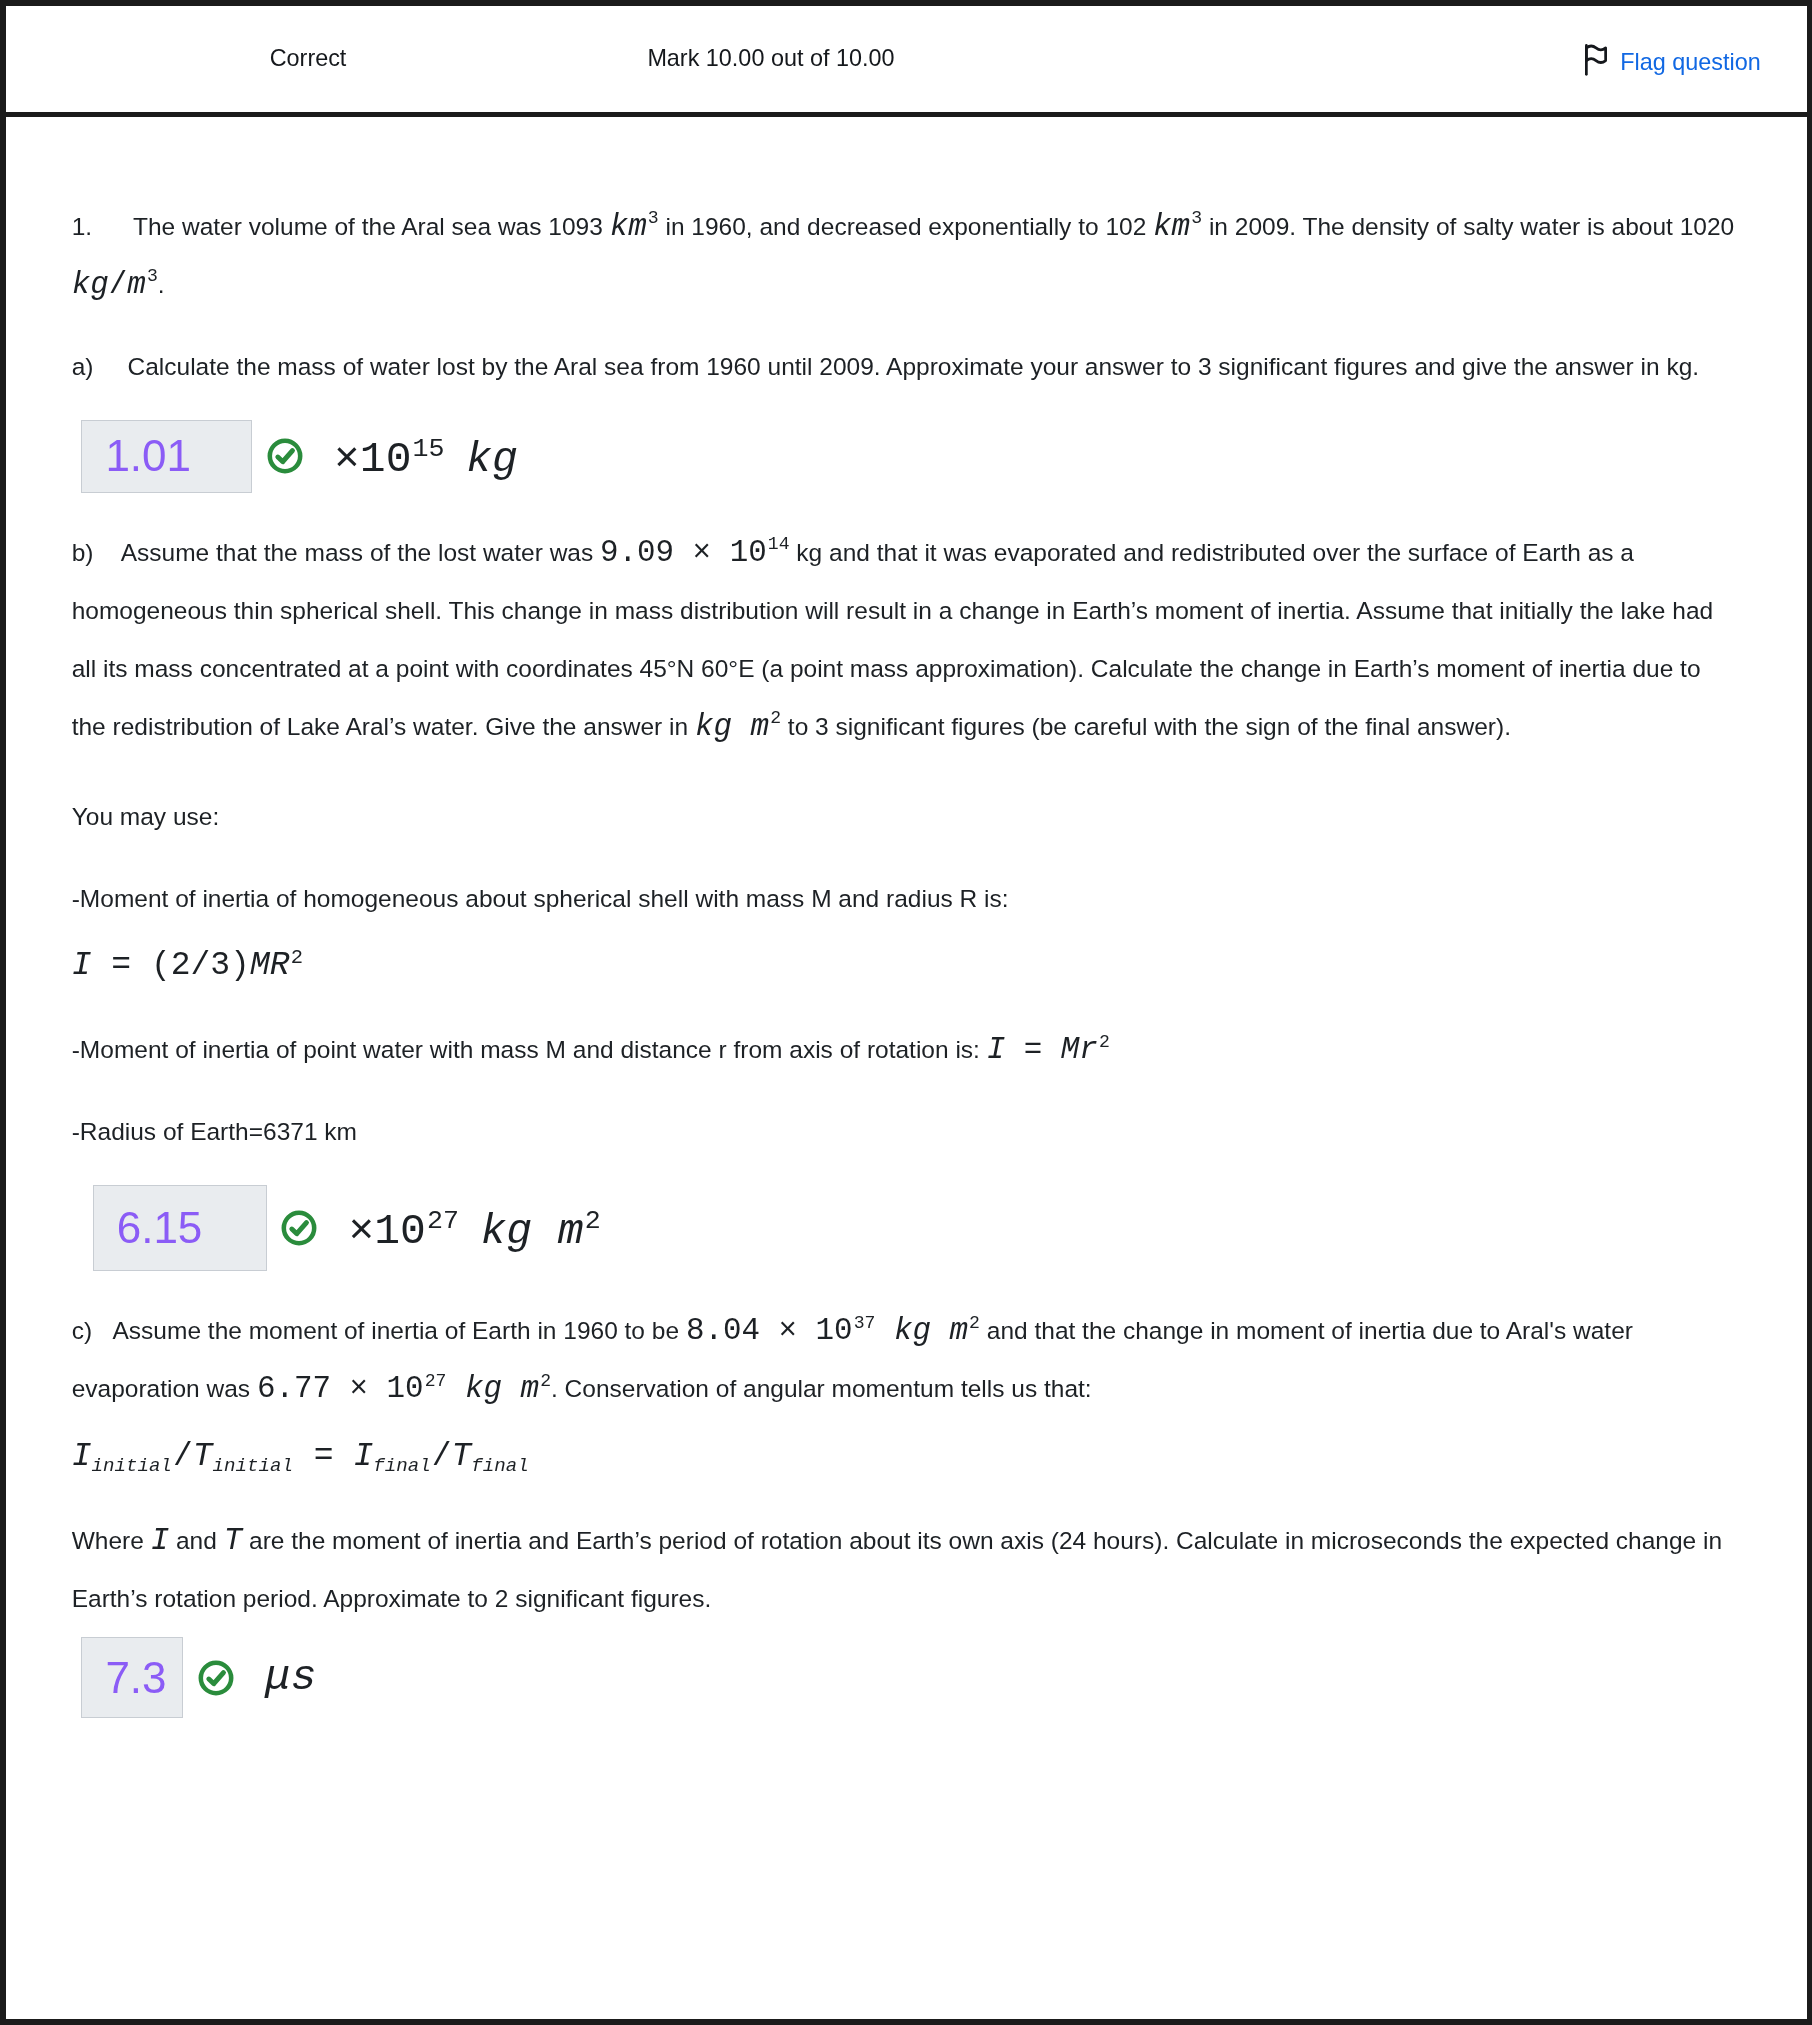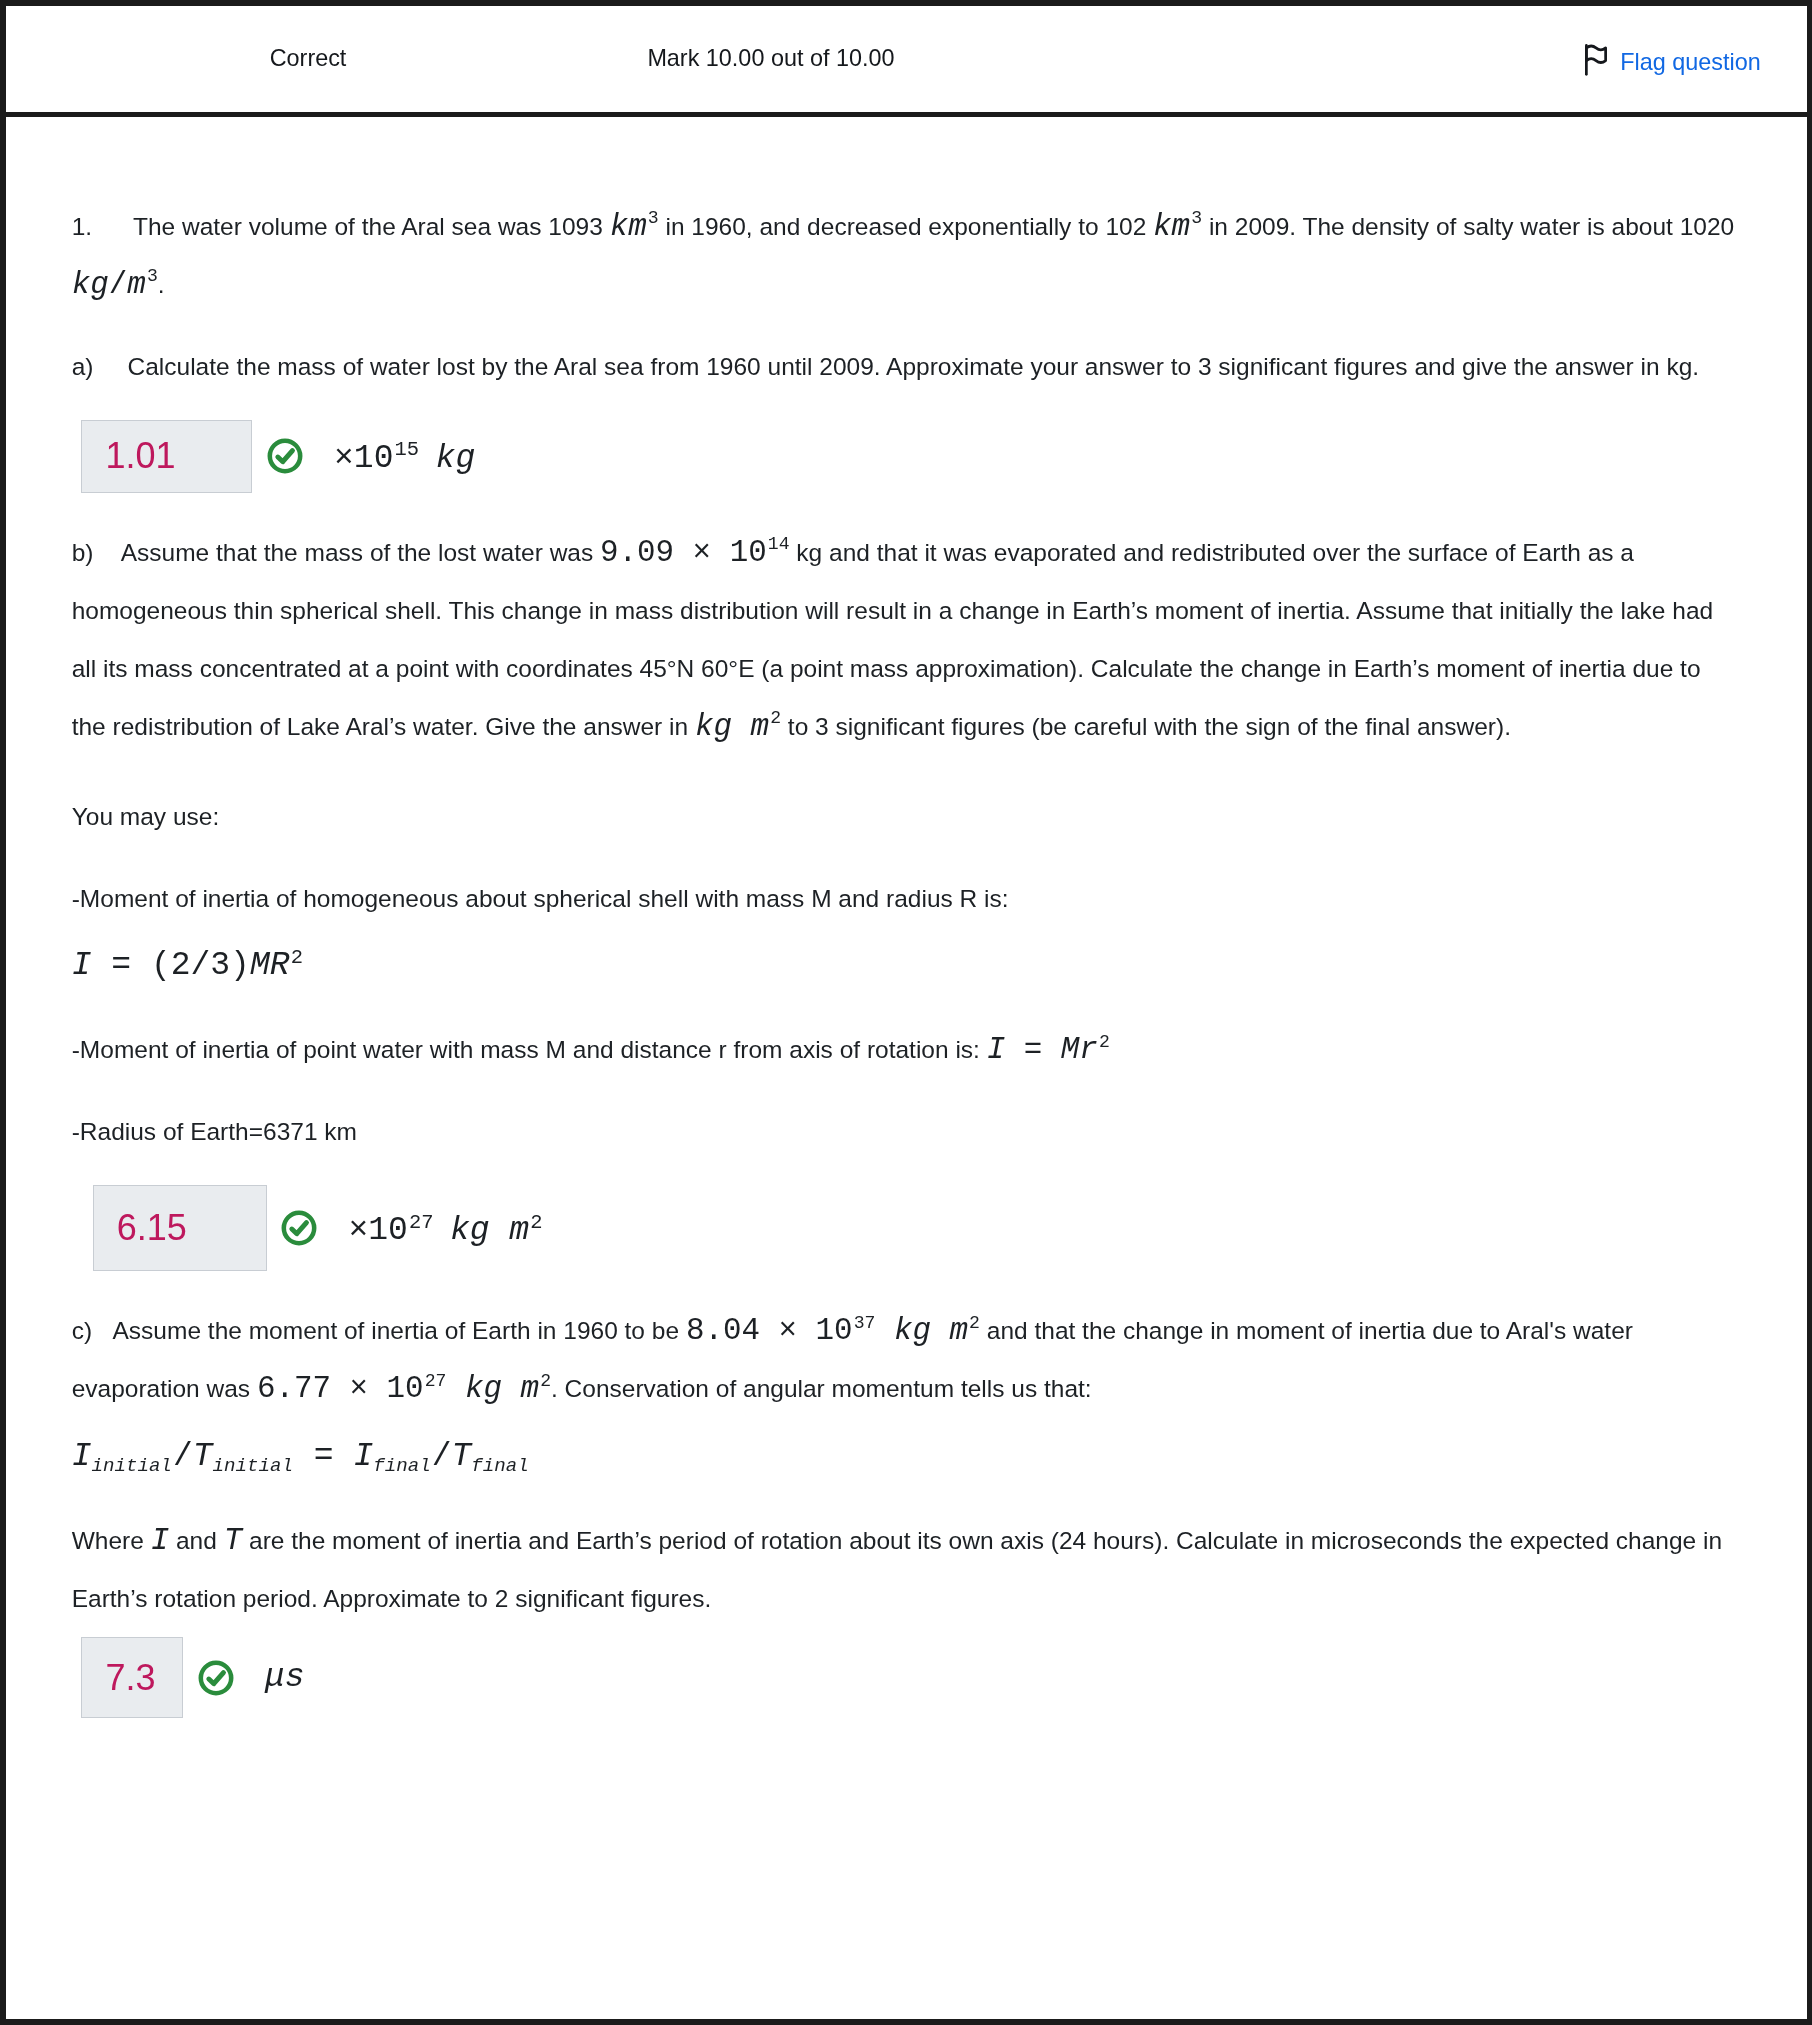--- a/index.html
+++ b/index.html
@@ -51,29 +51,29 @@
   .run-sup{font-size:0.74em;line-height:0;position:relative;top:-0.62em;margin-left:1.1px;}
   .equation .run-sup,.unit .run-sup{font-size:0.62em;top:-0.58em;}
   .run-sub{font-style:italic;font-size:0.58em;line-height:0;position:relative;top:0.3em;margin-right:1.1px;}
   
   .answer-row{display:flex;align-items:center;margin:1.1px 0 31px 0;}
   .answer-row.c{margin-bottom:0;}
   .ans{
     box-sizing:border-box;
     background:#e9ecef;border:1.7px solid #c8cdd3;border-radius:0;
     font-family:"Liberation Sans",sans-serif;
-    font-size:36px;color:#be185d;
+    font-size:44px;color:#8b5cf6;
     padding:0 0 0 23px;outline:none;
   }
   .ans.w1{width:171px;height:73px;margin-left:9.7px;}
   .ans.w2{width:174px;height:86px;margin-left:21px;}
   .ans.w3{width:102px;height:81px;margin-left:9.7px;}
   .check{margin-left:13.7px;display:flex;align-items:center;}
   .check svg{width:38px;height:38px;display:block;}
-  .unit{margin-left:30px;font-size:33px;display:flex;align-items:baseline;color:#1d2125;}
+  .unit{margin-left:30px;font-size:43px;display:flex;align-items:baseline;color:#1d2125;}
 </style>
 </head>
 <body>
 
 <div class="page">
 
   <header class="qheader">
     <div class="qmeta">
       <span class="status">Correct</span>
       <span class="mark">Mark 10.00 out of 10.00</span>

